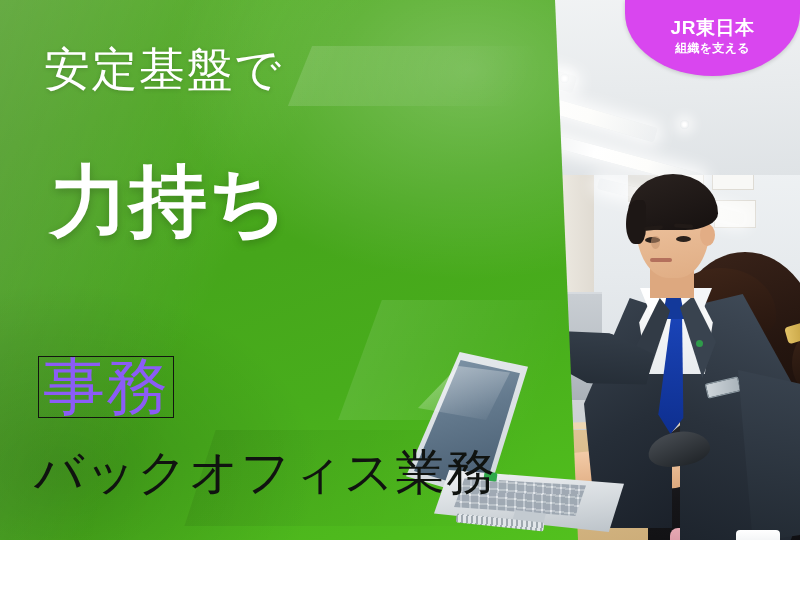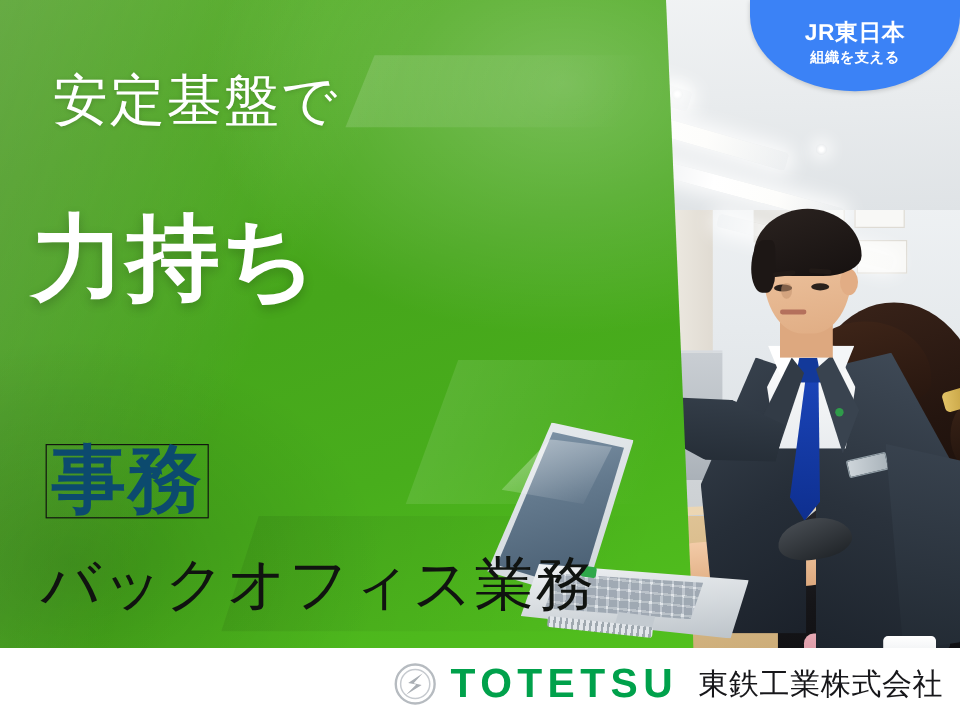--- a/index.html
+++ b/index.html
@@ -403,21 +403,21 @@
     background:linear-gradient(90deg,rgba(255,255,255,.14),rgba(255,255,255,0));
     pointer-events:none;
   }
   .gs1 { left:300px; top:46px; width:230px; height:60px; transform:skewX(-22deg); }
   .gs2 { left:360px; top:300px; width:200px; height:120px; transform:skewX(-20deg);
          background:linear-gradient(90deg,rgba(255,255,255,.10),rgba(255,255,255,0)); }
   .gs3 { left:200px; top:430px; width:340px; height:96px; transform:skewX(-18deg);
          background:linear-gradient(90deg,rgba(0,0,0,.07),rgba(0,0,0,0)); }
 
   
-  .copy { position:absolute; left:0; top:18px; width:560px; height:540px; }
+  .copy { position:absolute; left:0; top:4px; width:560px; height:540px; }
 
   .subhead {
     position:absolute; left:44px; top:40px;
     color:#ffffff;
     font-size:46px;
     line-height:1.11;
     font-weight:400;
     letter-spacing:1.5px;
     text-shadow:0 1px 4px rgba(0,0,0,.17);
     white-space:nowrap;
@@ -427,35 +427,35 @@
   .headline {
     position:absolute; left:26px; top:160px;
     color:#ffffff;
     font-size:78px;
     line-height:.97;
     font-weight:bold;
     letter-spacing:1px;
     text-shadow:0 3px 9px rgba(0,0,0,.20);
     white-space:nowrap;
   }
-  .headline .h2 { display:block; }
+  .headline .h2 { display:block; margin-left:24px; }
 
   .deptline {
     position:absolute; left:38px; top:352px;
     display:flex; align-items:flex-end; gap:0;
     white-space:nowrap;
   }
   .dept-box {
     display:inline-block;
     border:1.6px solid #12160f;
     padding:1px 4px 2px 4px;
     line-height:.92;
   }
   .dept-main {
-    font-size:62px; font-weight:bold; color:#0c4a6e;
+    font-size:62px; font-weight:normal; color:#8b5cf6;
     letter-spacing:1px;
   }
   .dept-kanri {
     font-size:45px; color:#121410; font-weight:400;
     margin-left:9px; letter-spacing:1px;
     position:relative; top:-2px;
   }
   .dept-bumon {
     font-size:27px; color:#121410; font-weight:400;
     margin-left:3px; letter-spacing:.5px;
@@ -464,21 +464,21 @@
   .backoffice {
     position:absolute; left:34px; top:436px;
     font-size:49px; color:#101310; font-weight:400;
     letter-spacing:1.5px; white-space:nowrap;
   }
 
   
   .jr-badge {
     position:absolute; right:0px; top:0px;
     width:175px; height:76px;
-    background:#3b82f6;
+    background:#d946ef;
     border-radius:0 0 92px 92px / 0 0 66px 66px;
     display:flex; flex-direction:column;
     align-items:center; justify-content:center;
     padding-bottom:3px;
     box-shadow:0 1px 4px rgba(0,0,0,.18);
   }
   .jr-line1 {
     color:#ffffff; font-size:19px; font-weight:bold; letter-spacing:.5px;
     line-height:1.1;
   }
@@ -638,27 +638,14 @@
     </div>
 
     <div class="backoffice">バックオフィス業務</div>
   </div>
 
   <div class="jr-badge">
     <span class="jr-line1">JR東日本</span>
     <span class="jr-line2">組織を支える</span>
   </div>
 
-  <div class="logobar">
-    <div class="logo-wrap">
-      <span class="logo-mark">
-        <svg viewBox="0 0 40 40" width="36" height="36" aria-hidden="true">
-          <circle cx="20" cy="20" r="18" fill="none" stroke="#b6bbc0" stroke-width="2.2"></circle>
-          <circle cx="20" cy="20" r="13.5" fill="none" stroke="#c6cacf" stroke-width="1.4"></circle>
-          <path d="M27 10 L13.5 19 L21 20.5 L11.5 30 L26 21 L18.5 19.4 Z" fill="#a9aeb4"></path>
-        </svg>
-      </span>
-      <span class="logo-totetsu">TOTETSU</span>
-      <span class="logo-jp">東鉄工業株式会社</span>
-    </div>
-  </div>
 
 </div>
 
 </body></html>

